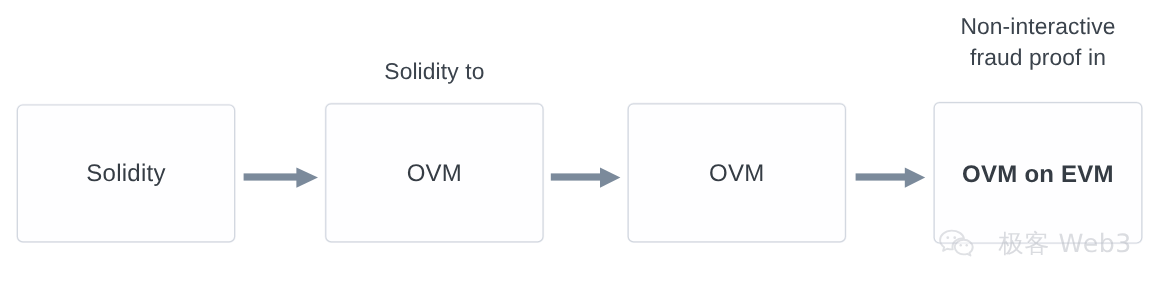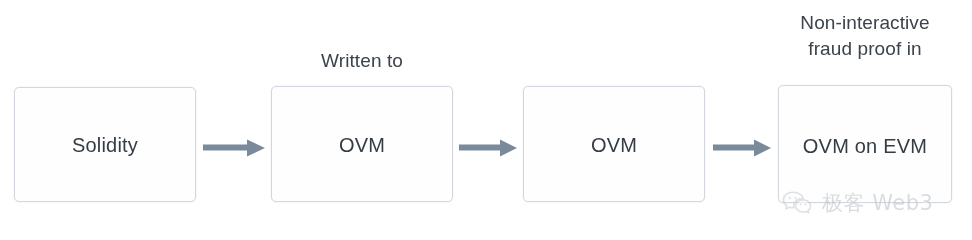--- a/index.html
+++ b/index.html
@@ -65,21 +65,21 @@
   .arrow svg {
     display: block;
     overflow: visible;
   }
 
   
   #watermark {
     position: absolute;
     display: flex;
     align-items: center;
-    gap: 10px;
+    gap: 20px;
     opacity: 0.52;
     pointer-events: none;
   }
   #watermark .wm-text {
     color: #b9bcc4;
     font-size: 21px;
     line-height: 24px;
     letter-spacing: 0.5px;
     font-family: "DejaVu Sans", "Liberation Sans", sans-serif;
     white-space: nowrap;
@@ -103,21 +103,21 @@
   <div class="arrow" style="left:203px; top:137px; width:62px;">
     <svg width="62" height="22" viewBox="0 0 62 22" xmlns="http://www.w3.org/2000/svg" aria-hidden="true">
       <g>
         <rect x="0" y="7.5" width="48" height="6" fill="#7b8a9b"></rect>
         <polygon points="44,2.5 62,11 44,19.5" fill="#7b8a9b"></polygon>
       </g>
     </svg>
   </div>
 
   <div class="stage" style="left:271px; width:182px;">
-    <div class="stage-label" style="top:48px;">Written to</div>
+    <div class="stage-label" style="top:48px;">Solidity to</div>
     <div class="stage-box" style="left:0px; top:86px; width:182px; height:116px;">
       <div class="stage-box-text" style="top:46px;">OVM</div>
     </div>
   </div>
 
   <div class="arrow" style="left:459px; top:137px; width:58px;">
     <svg width="58" height="22" viewBox="0 0 58 22" xmlns="http://www.w3.org/2000/svg" aria-hidden="true">
       <g>
         <rect x="0" y="7.5" width="45" height="6" fill="#7b8a9b"></rect>
         <polygon points="41,2.5 58,11 41,19.5" fill="#7b8a9b"></polygon>
@@ -137,21 +137,21 @@
         <rect x="0" y="7.5" width="45" height="6" fill="#7b8a9b"></rect>
         <polygon points="41,2.5 58,11 41,19.5" fill="#7b8a9b"></polygon>
       </g>
     </svg>
   </div>
 
   <div class="stage" style="left:778px; width:174px;">
     <div class="stage-label" style="top:10px;">Non-interactive
 fraud proof in</div>
     <div class="stage-box" style="left:0px; top:85px; width:174px; height:118px;">
-      <div class="stage-box-text" style="top:48px;">OVM on EVM</div>
+      <div class="stage-box-text" style="top:48px;font-weight:bold;">OVM on EVM</div>
     </div>
   </div>
 
   <div id="watermark" style="left:782px; top:190px;">
     <span class="wm-icon">
       <svg width="30" height="25" viewBox="0 0 30 25" xmlns="http://www.w3.org/2000/svg" aria-hidden="true">
         <path d="M11 2.2C5.6 2.2 1.4 5.7 1.4 10c0 2.4 1.3 4.6 3.4 6L3.9 19l3.4-1.7c1.1.3 2.3.5 3.7.5.3 0 .7 0 1-.1-.2-.6-.3-1.2-.3-1.9 0-4 3.9-7.2 8.7-7.2.3 0 .6 0 .9.1C20.6 5 16.3 2.2 11 2.2z" fill="none" stroke="#c3c6cd" stroke-width="1.6" stroke-linejoin="round"></path>
         <path d="M28.6 15.9c0-3.4-3.4-6.1-7.5-6.1s-7.5 2.7-7.5 6.1c0 3.4 3.4 6.1 7.5 6.1 1 0 2-.2 2.9-.5l2.7 1.4-.8-2.3c1.7-1.1 2.7-2.8 2.7-4.7z" fill="#ffffff" stroke="#c3c6cd" stroke-width="1.6" stroke-linejoin="round"></path>
         <circle cx="7.8" cy="8.1" r="1.15" fill="#c3c6cd"></circle>
         <circle cx="13.6" cy="8.1" r="1.15" fill="#c3c6cd"></circle>

